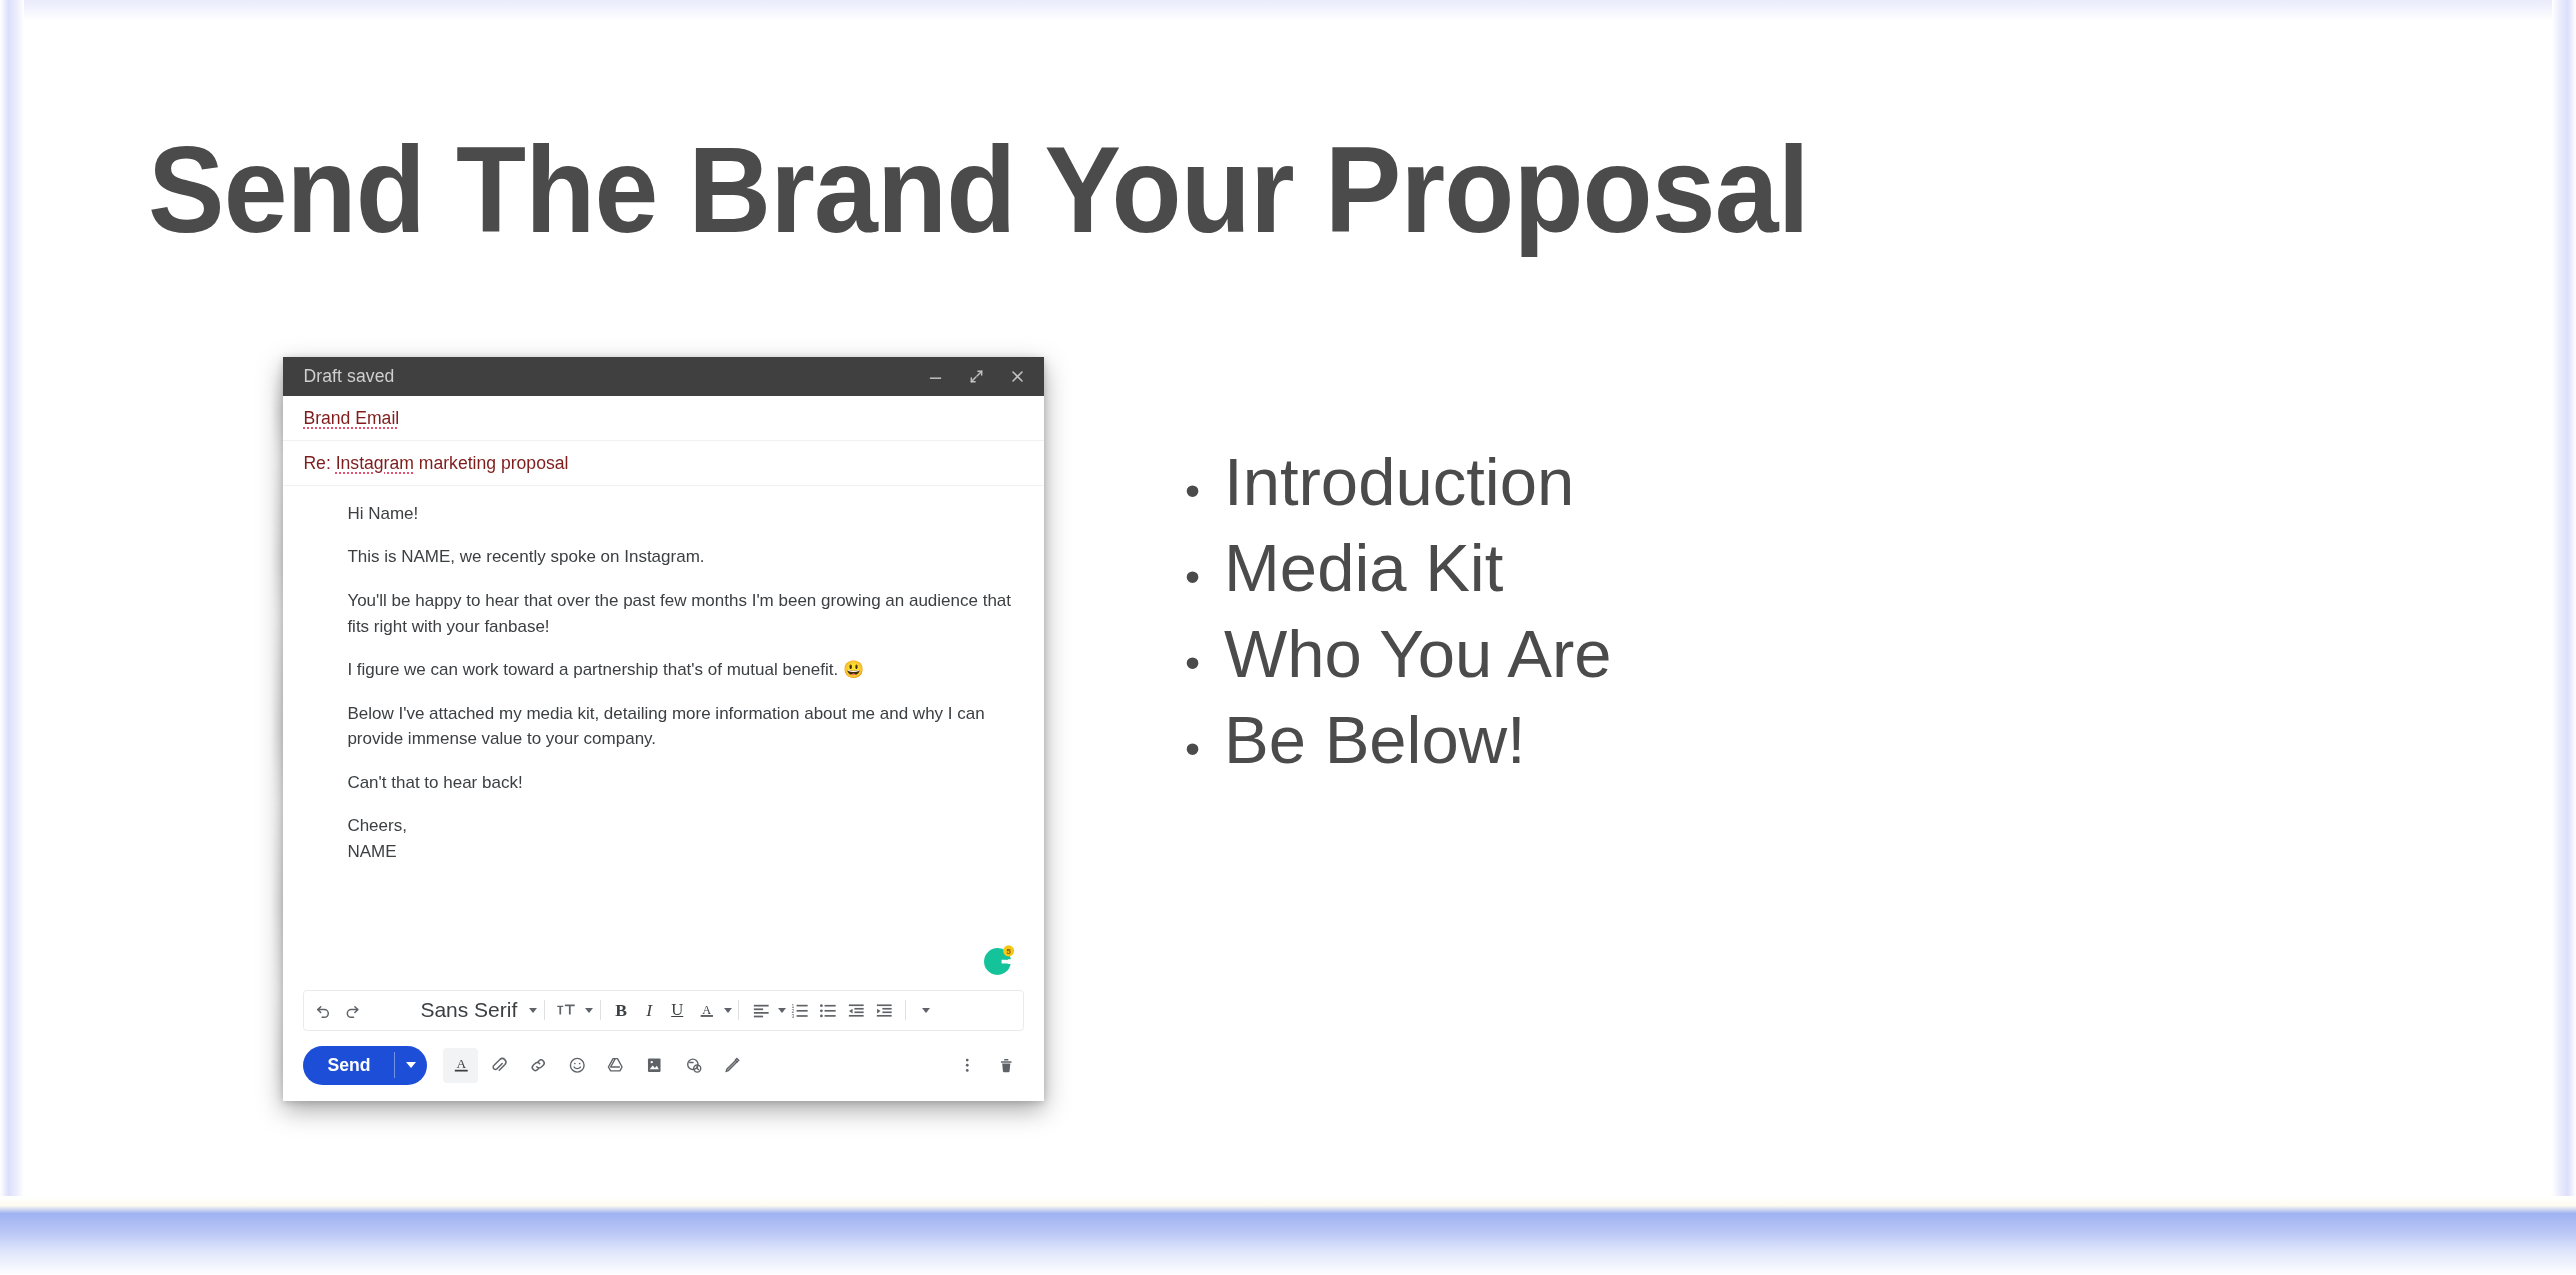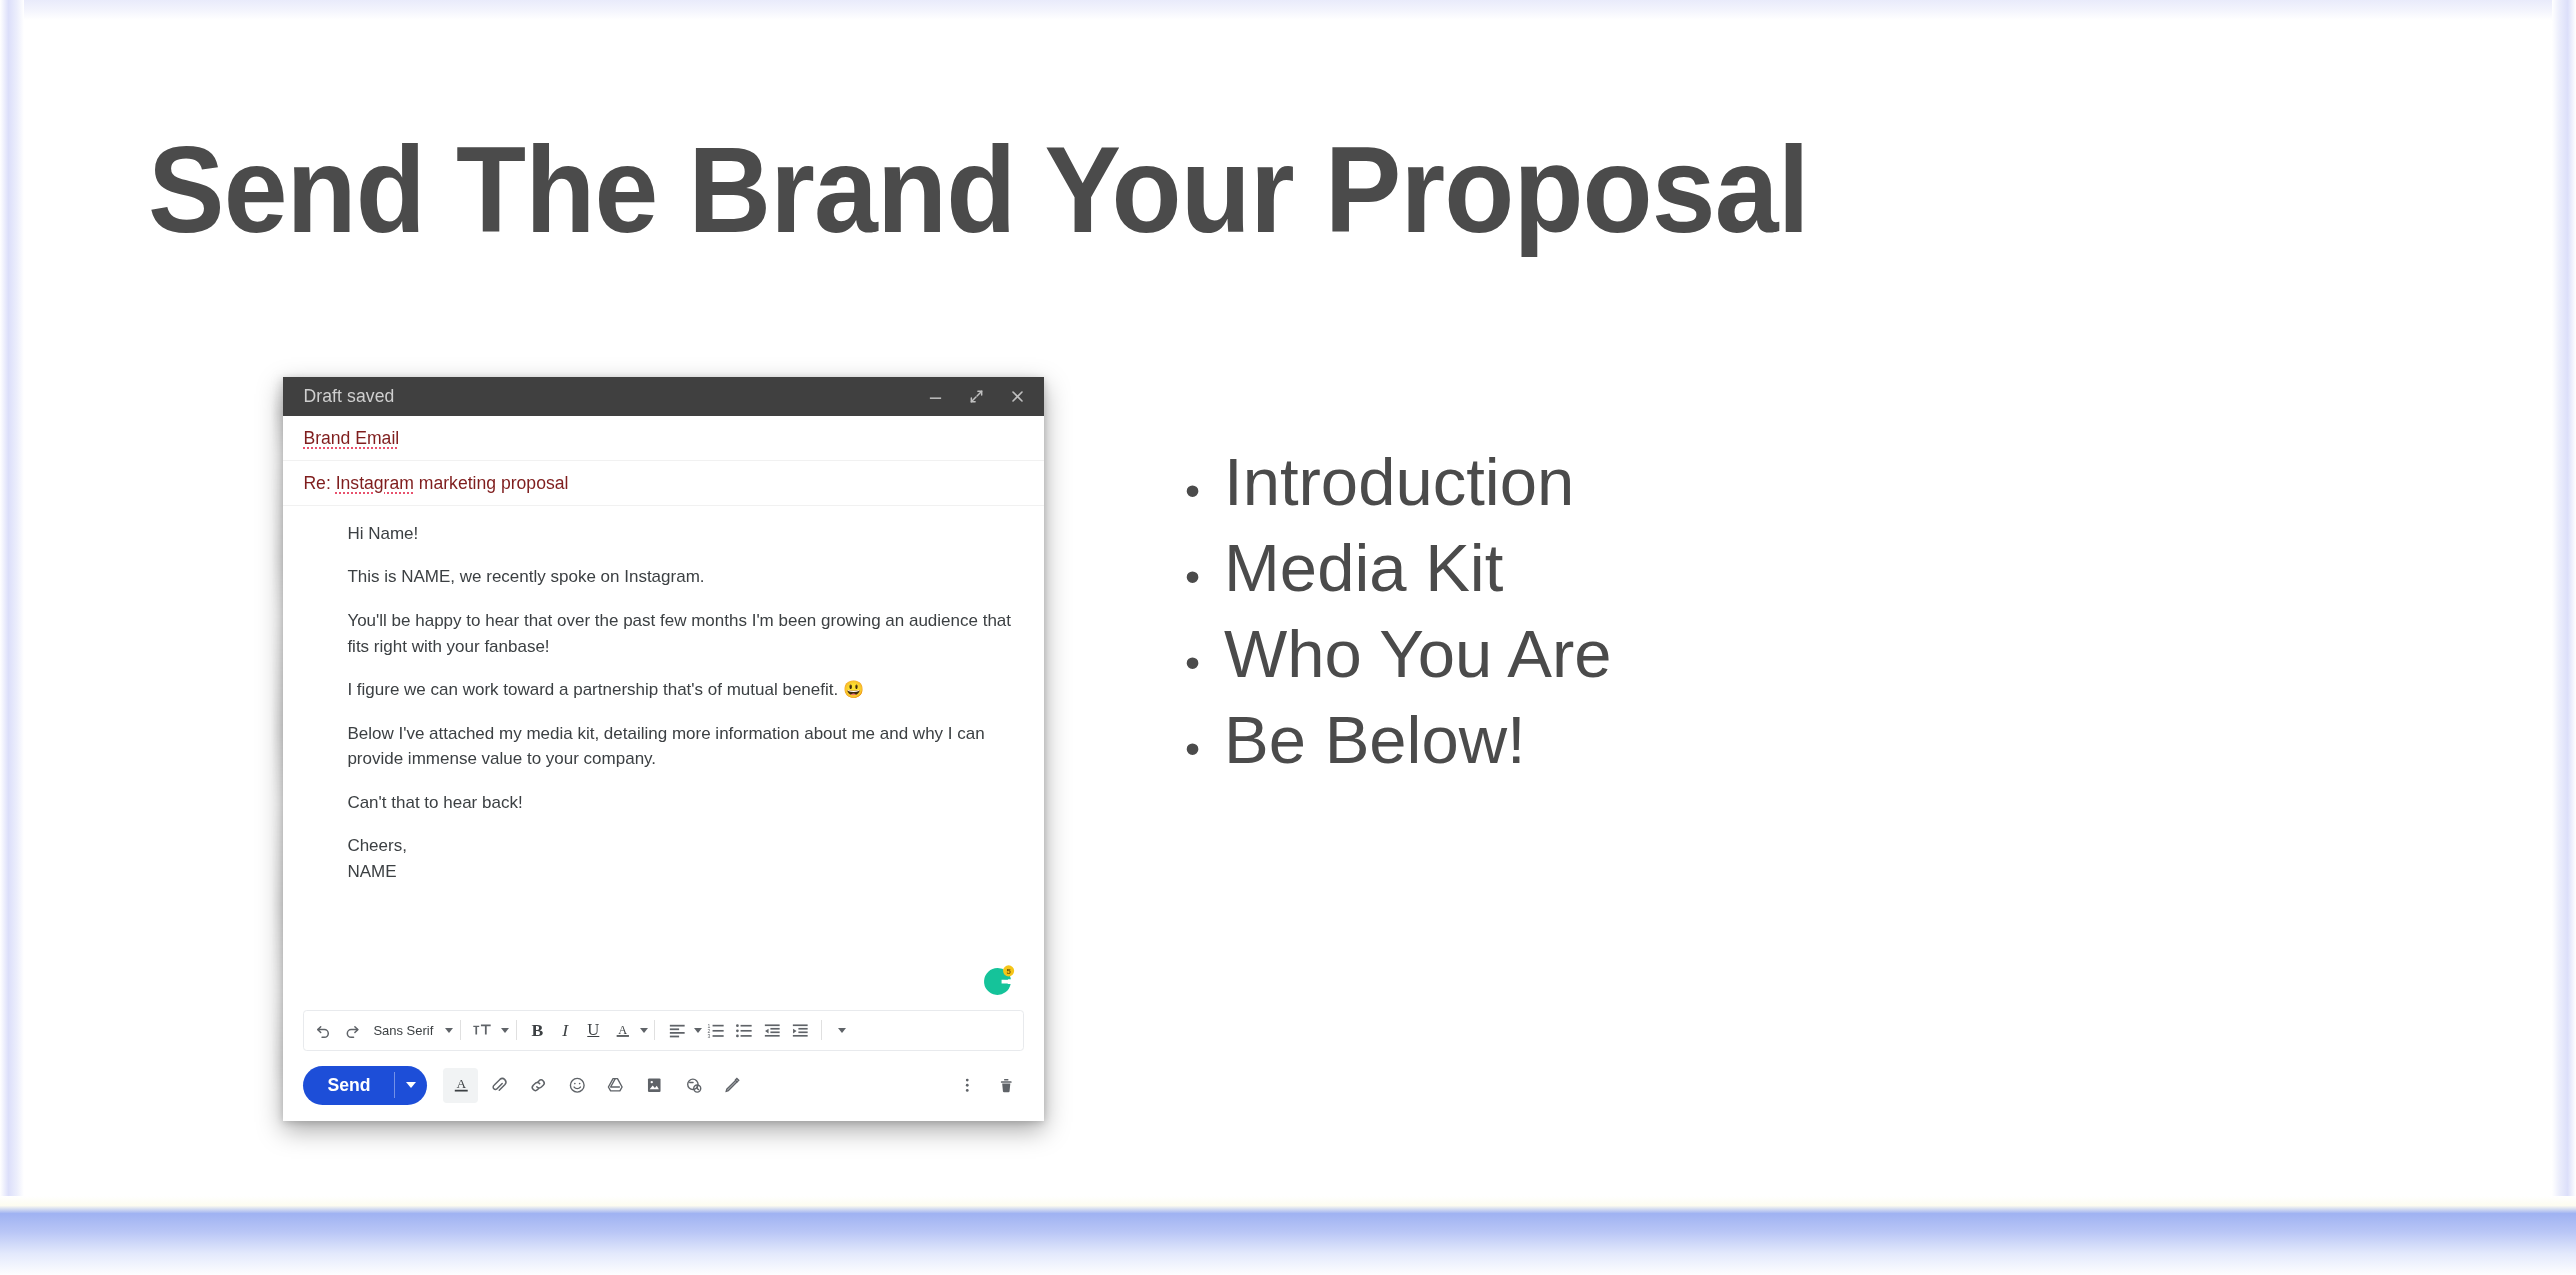--- a/index.html
+++ b/index.html
@@ -96,21 +96,21 @@
       rgba(120,120,120,0.00) 60%, rgba(120,120,120,0.08) 74%,
       rgba(120,120,120,0.00) 86%, rgba(120,120,120,0.06) 96%,
       rgba(120,120,120,0.00) 100%);
     filter: blur(1.9px);
   }
 
   
   .compose {
     position: absolute;
     left: 283px;
-    top: 377px;
+    top: 357px;
     width: 761px;
     background: #ffffff;
     box-shadow: 0 9.3px 24px rgba(0,0,0,0.34), 0 1.9px 7.4px rgba(0,0,0,0.18);
   }
 
   .compose-header {
     display: flex;
     align-items: center;
     justify-content: space-between;
     background: #404040;
@@ -194,24 +194,25 @@
     color: #5f6368;
     border-radius: 2.8px;
   }
   .tool svg { display: block; }
   .tool-sep {
     width: 0.9px; height: 20.4px;
     background: #e0e0e0;
     margin: 0 6.5px;
   }
   .font-name {
-    font-size: 13px;
+    font-size: 21px;
     color: #3c4043;
     padding: 0 7.4px;
     white-space: nowrap;
+    margin-left: 47px;
   }
   .caret {
     width: 0; height: 0;
     border-left: 4.6px solid transparent;
     border-right: 4.6px solid transparent;
     border-top: 5.6px solid #5f6368;
     margin-left: 4.6px;
   }
   .tool-group { display: flex; align-items: center; cursor: pointer; }
 

